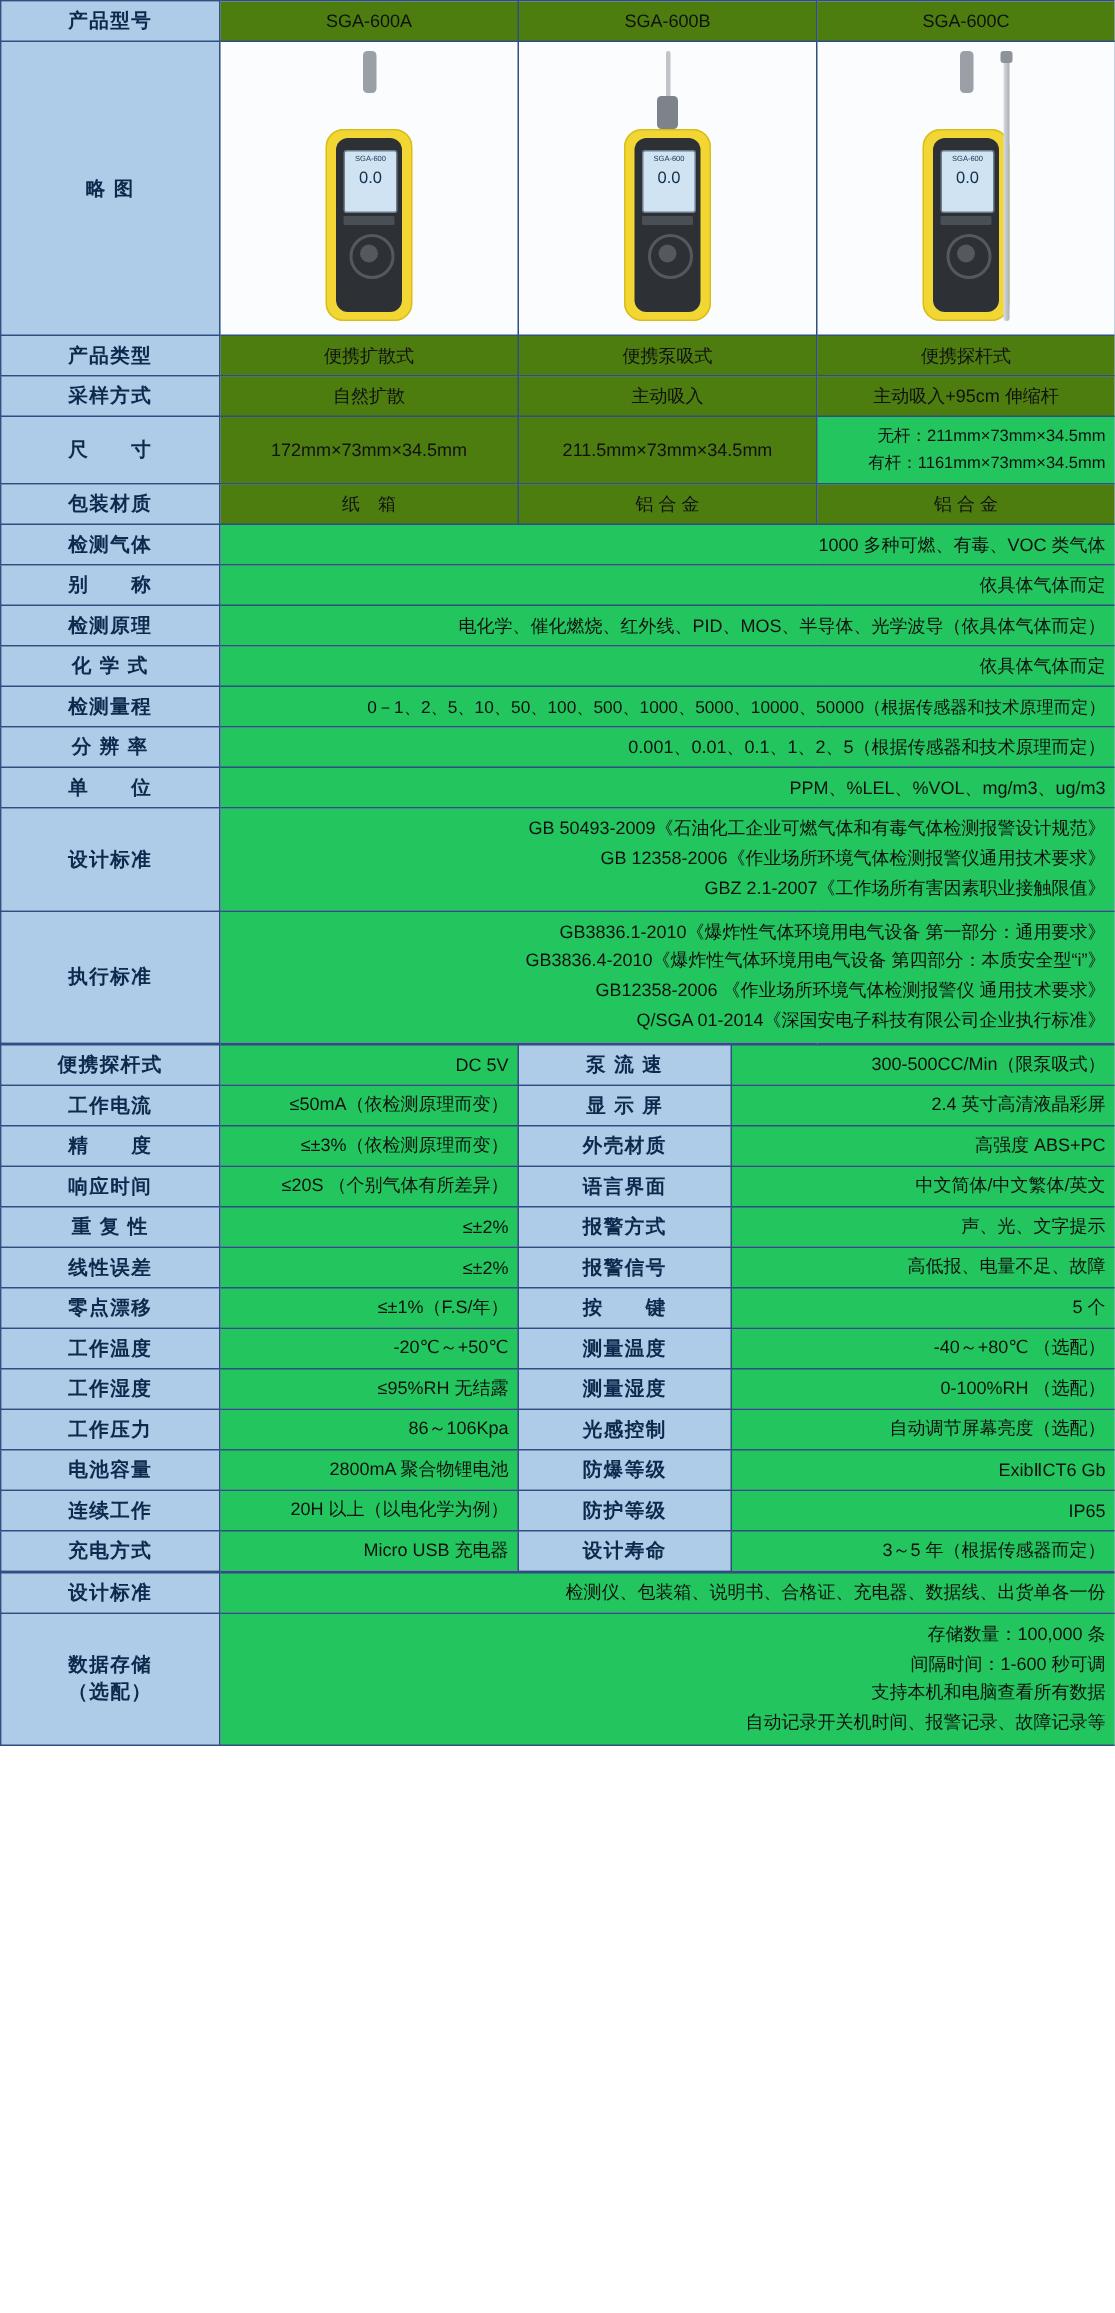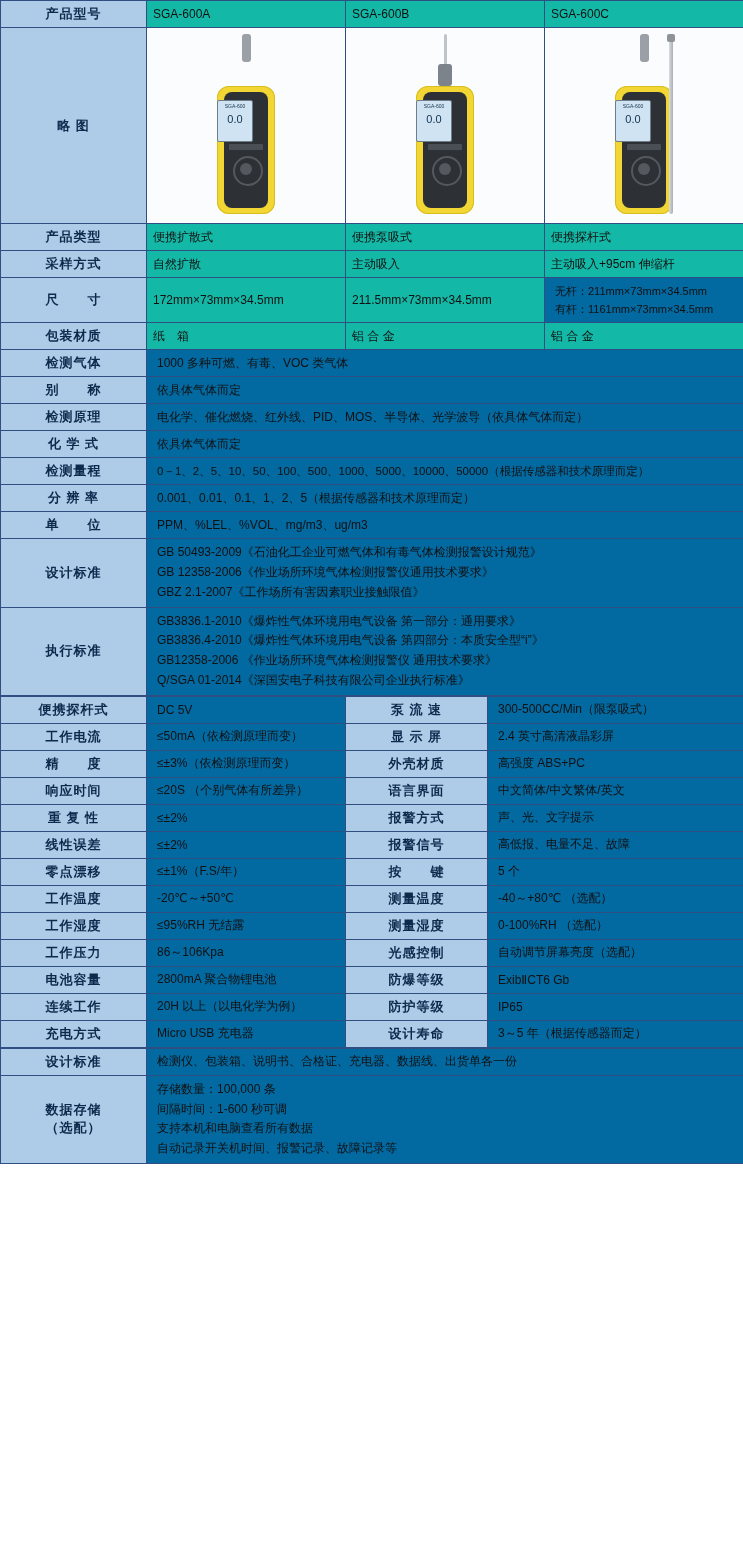--- a/index.html
+++ b/index.html
@@ -1,31 +1,31 @@
 <!DOCTYPE html>
 <html><head>
 <meta charset="utf-8">
 <style>
   html,body{margin:0;padding:0;background:#fff;}
   body{width:743px;font-family:"Liberation Sans","DejaVu Sans",sans-serif;}
   table{border-collapse:collapse;width:743px;table-layout:fixed;}
   td{border:1px solid #2f4f82;font-size:12px;color:#111;padding:4px 6px;vertical-align:middle;}
   .lbl{background:#aecbe8;text-align:center;font-weight:bold;color:#0d2a4d;font-size:13px;letter-spacing:1px;}
-  .val{background:#14b8a6;}
-  .valL{background:#0369a1;text-align:left;padding-left:10px;}
+  .val{background:#4d7c0f;text-align:center;}
+  .valL{background:#22c55e;text-align:right;padding-left:10px;}
   .imgcell{background:#fbfcfe;height:195px;text-align:center;vertical-align:middle;padding:0;}
   .multi{line-height:1.65;}
   .dev{display:inline-block;position:relative;width:70px;height:180px;}
   
   .probe{position:absolute;left:34px;top:0;width:3px;height:60px;background:#bfc4c9;border-radius:2px;}
   .probe2{position:absolute;left:31px;top:0;width:9px;height:28px;background:#9aa0a6;border-radius:3px;}
   .nozzle{position:absolute;left:28px;top:30px;width:14px;height:22px;background:#7d838a;border-radius:3px;}
   .body{position:absolute;left:6px;top:52px;width:58px;height:128px;background:#f2d633;border-radius:12px;box-shadow:inset 0 0 0 1px #d8bd1f;}
   .inner{position:absolute;left:13px;top:58px;width:44px;height:116px;background:#2d3136;border-radius:8px;}
-  .screen{position:absolute;left:6px;top:66px;width:34px;height:40px;background:#cfe3f2;border:1px solid #6d7d8c;border-radius:2px;font-size:7px;color:#17324d;}
+  .screen{position:absolute;left:18px;top:66px;width:34px;height:40px;background:#cfe3f2;border:1px solid #6d7d8c;border-radius:2px;font-size:7px;color:#17324d;}
   .scr-t{font-size:5px;text-align:center;margin-top:2px;}
   .scr-v{font-size:11px;text-align:center;margin-top:4px;color:#12324f;}
   .brand{position:absolute;left:18px;top:110px;width:34px;height:6px;background:#4a4f55;border-radius:1px;}
   .keys{position:absolute;left:22px;top:122px;width:26px;height:26px;border:2px solid #55595f;border-radius:50%;}
   .keyc{position:absolute;left:29px;top:129px;width:12px;height:12px;background:#55595f;border-radius:50%;}
   .rod{position:absolute;left:60px;top:4px;width:4px;height:176px;background:linear-gradient(90deg,#d9dde1,#a9aeb3);border-radius:2px;}
   .rodtip{position:absolute;left:58px;top:0px;width:8px;height:8px;background:#8d9398;border-radius:2px;}
 </style>
 </head>
 <body>

